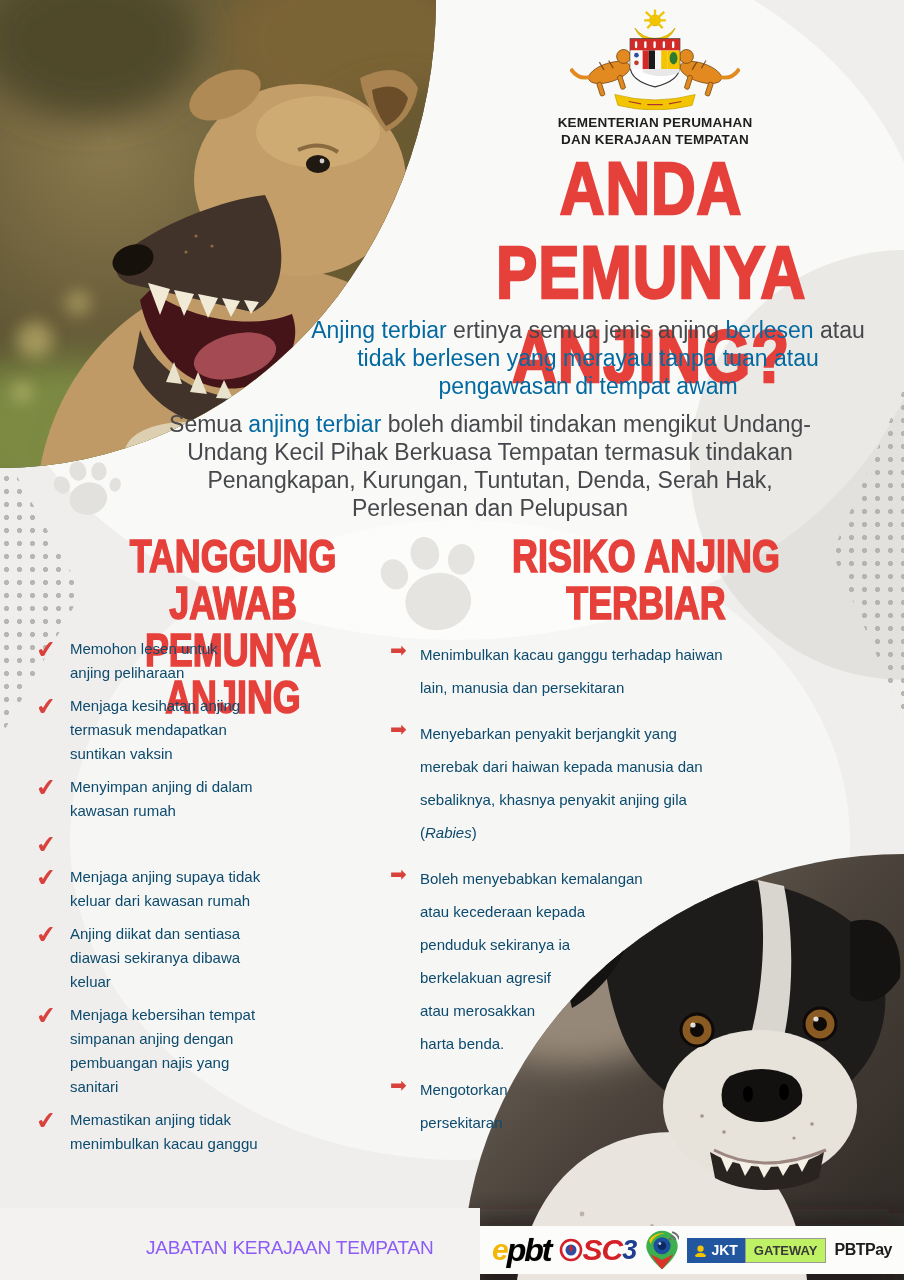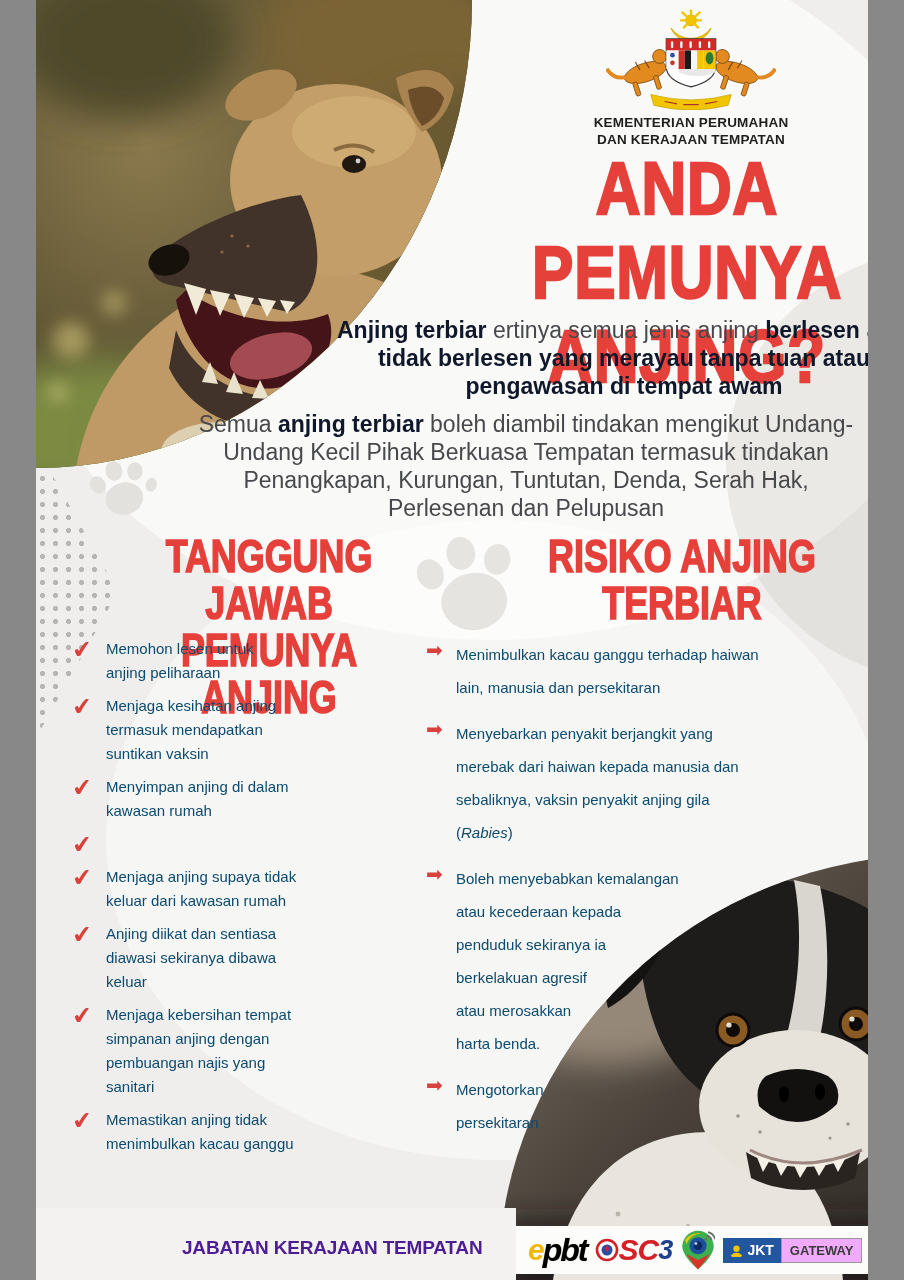--- a/index.html
+++ b/index.html
@@ -1,17 +1,17 @@
 <!DOCTYPE html>
 <html><head>
 <meta charset="utf-8">
 <style>
   html,body{margin:0;padding:0;background:#888;}
   .poster{
-    position:relative;width:832px;height:1280px;overflow:hidden;
+    position:relative;width:904px;height:1280px;overflow:hidden;
     background:#efeeec;
     font-family:"Liberation Sans","DejaVu Sans",sans-serif;
     margin:0 auto;
   }
   .abs{position:absolute;}
   
   .blob{position:absolute;border-radius:50%;}
   .blob-white{left:-20px;top:-80px;width:950px;height:720px;background:rgba(255,255,255,.62);}
   .blob-gray{left:690px;top:250px;width:430px;height:430px;background:rgba(198,195,190,.30);}
   .blob-white2{left:70px;top:520px;width:780px;height:640px;background:rgba(255,255,255,.45);}
@@ -32,21 +32,21 @@
   .ministry-name{font-size:13.5px;line-height:17px;font-weight:800;color:#1e1e1e;letter-spacing:.2px;}
   
   .display{color:#e6403b;font-weight:700;text-align:center;z-index:3;}
   .title{left:398px;top:146px;width:506px;font-size:72px;line-height:81px;
     letter-spacing:1px;-webkit-text-stroke:2.4px #e6403b;transform:scale(.86,1.04);transform-origin:50% 0;}
   .col-head{font-size:46px;line-height:47px;-webkit-text-stroke:1.6px #e6403b;transform:scale(.78,1);transform-origin:50% 0;}
   .col-head-left{left:55px;top:533px;width:356px;}
   .col-head-right{left:468px;top:533px;width:356px;}
   
   .intro{white-space:pre-line;text-align:center;color:#47484b;font-size:23px;line-height:28px;z-index:3;}
-  .intro b,.seg-b{font-weight:700;color:#0f172a;text-align:center;}
+  .intro b,.seg-b{font-weight:400;color:#0369a1;text-align:center;}
   .intro-1{left:286px;top:316px;width:604px;}
   .intro-2{left:82px;top:410px;width:816px;}
   
   .list{display:flex;flex-direction:column;z-index:3;}
   .list-left{left:36px;top:637px;width:354px;gap:9px;}
   .list-right{left:390px;top:638px;width:502px;gap:13px;}
   .li{display:flex;align-items:flex-start;}
   .li .txt{white-space:pre-line;color:#0c4a6e;font-size:15px;}
   .list-left .txt{line-height:24px;}
   .list-right .txt{line-height:33px;}
@@ -60,34 +60,34 @@
   .paw-large{left:378px;top:518px;width:110px;height:124px;transform:rotate(-8deg);}
   
   .footer-left{left:0;top:1208px;width:480px;height:72px;background:#f3f2f0;z-index:3;}
   .social{position:absolute;top:24px;display:flex;align-items:center;}
   .soc{border-radius:50%;display:flex;align-items:center;justify-content:center;}
   .soc svg{display:block;}
   .fb{left:8px;width:42px;height:42px;background:#31529b;}
   .tw{width:40px;height:40px;background:#4db5e6;margin-left:9px;}
   .ig{width:42px;height:42px;border-radius:11px;margin-left:9px;
       background:radial-gradient(circle at 28% 110%,#fdf497 0%,#fd5949 45%,#d6249f 62%,#285aeb 92%);}
-  .dept{position:absolute;left:146px;top:1237px;font-size:19px;font-weight:700;color:#4c1d95;letter-spacing:-.2px;z-index:4;}
+  .dept{position:absolute;left:146px;top:1237px;font-size:19px;font-weight:400;color:#8b5cf6;letter-spacing:-.2px;z-index:4;}
   .footer-bar{left:480px;top:1226px;width:424px;height:48px;background:#fcfcfb;z-index:3;
     display:flex;align-items:center;justify-content:space-between;padding:0 12px;box-sizing:border-box;}
   .logo{display:flex;align-items:center;}
   .epbt{font-style:italic;font-weight:800;letter-spacing:-2px;}
   .epbt .e{color:#f2b705;font-size:30px;}
   .epbt .rest{color:#000000;font-size:32px;text-shadow:0 0 1px #8e8d8a;}
   .osc3{font-style:italic;font-weight:800;}
   .osc3 .sc{color:#d42127;font-size:30px;letter-spacing:-1px;}
   .osc3 .three{color:#1c3f90;font-size:27px;}
   .jkt-badge{display:flex;align-items:stretch;}
   .jkt-blue{background:#2257a0;color:#fff;font-weight:800;font-size:14px;
     display:flex;align-items:center;gap:4px;padding:4px 7px;}
-  .gateway{background:#f0abfc;border:1.5px solid #9a9997;color:#3a3a3a;font-weight:800;font-size:13px;
+  .gateway{background:#bef264;border:1.5px solid #9a9997;color:#3a3a3a;font-weight:800;font-size:13px;
     display:flex;align-items:center;padding:4px 8px;}
   .pbtpay{font-size:16px;font-weight:800;color:#1c1c1c;letter-spacing:-.5px;}
 </style>
 </head>
 <body>
 
 <div class="poster">
 
   <div class="blob blob-white"></div>
   <div class="blob blob-gray"></div>
@@ -385,21 +385,21 @@
   <div class="abs list list-right">
     <div class="li">
         <span class="bullet bullet-arrow">➡</span>
         <span class="txt">Menimbulkan kacau ganggu terhadap haiwan
 lain, manusia dan persekitaran</span>
       </div>
     <div class="li">
         <span class="bullet bullet-arrow">➡</span>
         <span class="txt"><span>Menyebarkan penyakit berjangkit yang
 merebak dari haiwan kepada manusia dan
-sebaliknya, vaksin penyakit anjing gila
+sebaliknya, khasnya penyakit anjing gila
 (</span><span style="font-style: italic;">Rabies</span><span>)</span></span>
       </div>
     <div class="li">
         <span class="bullet bullet-arrow">➡</span>
         <span class="txt">Boleh menyebabkan kemalangan
 atau kecederaan kepada
 penduduk sekiranya ia
 berkelakuan agresif
 atau merosakkan
 harta benda.</span>

